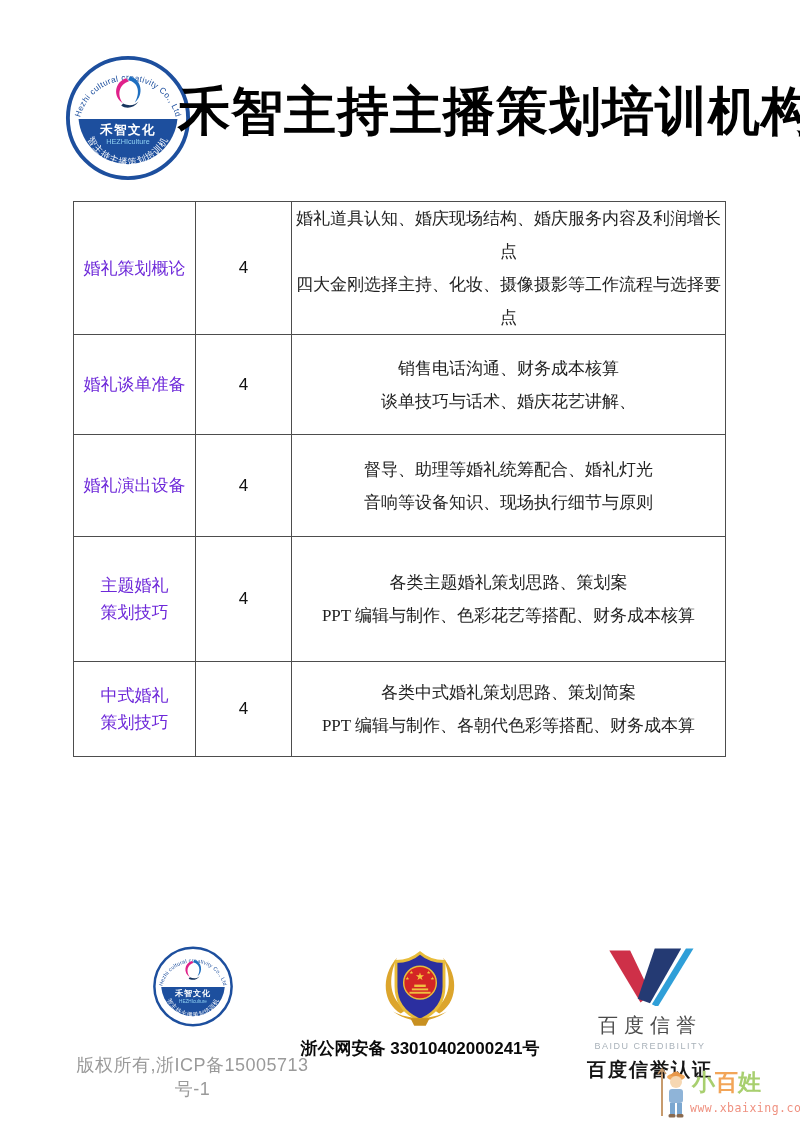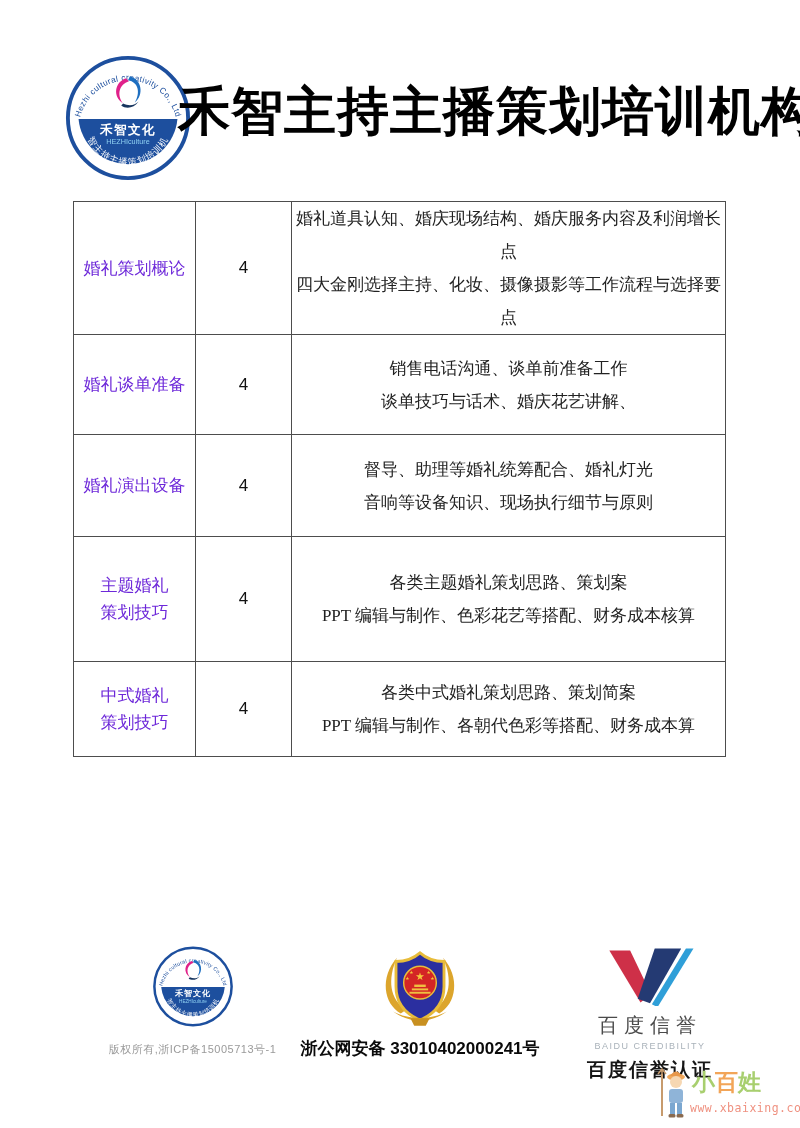--- a/index.html
+++ b/index.html
@@ -32,22 +32,22 @@
     font-weight:normal; font-size:21px; color:#111; letter-spacing:1px;
   }
   .cell-subject { font-size:17px; color:#6d28d9; line-height:27px; }
   .cell-hours   { font-family:"Liberation Sans", sans-serif; font-size:17px; color:#111; }
   .cell-content { font-size:17px; color:#222; line-height:33px; }
   .subj-line:empty { display:none; }
 
   
   .footer-left  { position:absolute; left:60px;  top:946px; width:265px; text-align:center; }
   .footer-left .copyright {
-    margin-top:11px; font-family:"Liberation Sans", sans-serif;
-    font-size:11px; color:#9a9a9a; letter-spacing:0.5px;
+    margin-top:22px; font-family:"Liberation Sans", sans-serif;
+    font-size:18px; color:#9a9a9a; letter-spacing:0.5px;
   }
   .footer-center { position:absolute; left:300px; top:944px; width:240px; text-align:center; }
   .footer-center .police-text {
     margin-top:4px; font-family:"Liberation Sans", sans-serif;
     font-weight:bold; font-size:17px; color:#0a0a0a;
   }
   .footer-right { position:absolute; left:570px; top:944px; width:160px; text-align:center; }
   .baidu-cn  { font-family:"Liberation Sans", sans-serif; font-size:20px; color:#4a4a4a; letter-spacing:6px; margin-top:2px; }
   .baidu-en  { font-family:"Liberation Sans", sans-serif; font-size:9px;  color:#a9b2ba; letter-spacing:1.5px; margin-top:2px; }
   .baidu-cert{ font-family:"Liberation Sans", sans-serif; font-size:19px; font-weight:bold; color:#151515; letter-spacing:2px; margin-top:6px; }
@@ -109,21 +109,21 @@
       </td>
     </tr>
 
     <tr style="height:100px">
       <td class="cell-subject">
         <div class="subj-line">婚礼谈单准备</div>
 
       </td>
       <td class="cell-hours">4</td>
       <td class="cell-content">
-        <div>销售电话沟通、谈单前准备工作</div>
+        <div>销售电话沟通、财务成本核算</div>
         <div>谈单技巧与话术、婚庆花艺讲解、</div>
       </td>
     </tr>
 
     <tr style="height:102px">
       <td class="cell-subject">
         <div class="subj-line">婚礼演出设备</div>
 
       </td>
       <td class="cell-hours">4</td>

